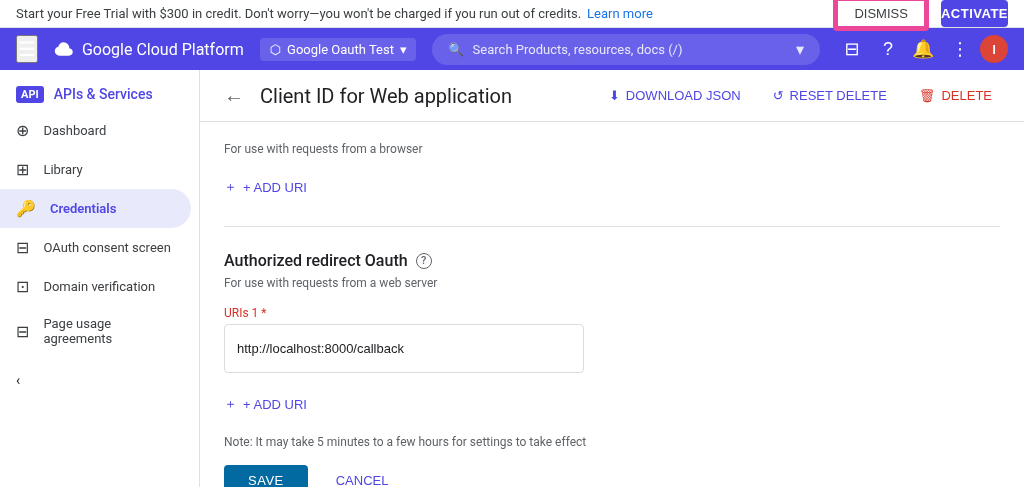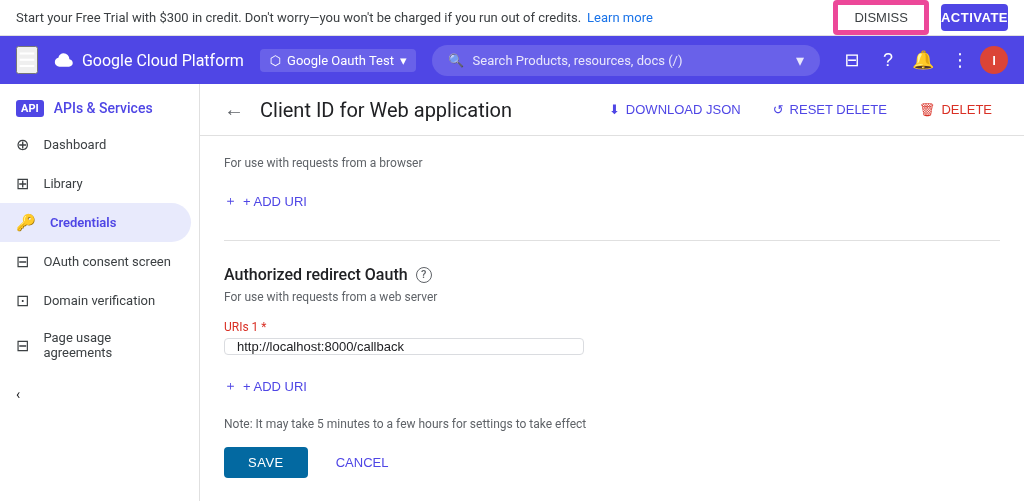--- a/index.html
+++ b/index.html
@@ -3,21 +3,21 @@
   <meta charset="utf-8">
   <style>
     * { box-sizing: border-box; margin: 0; padding: 0; }
     body { font-family: 'Google Sans', Roboto, Arial, sans-serif; font-size: 14px; color: #202124; background: #fff; overflow: hidden; }
 
     
     .banner {
       background: #fff;
       border-bottom: 1px solid #e0e0e0;
       padding: 0 16px;
-      height: 36px;
+      height: 28px;
       display: flex;
       align-items: center;
       justify-content: space-between;
       font-size: 13px;
       color: #3c4043;
     }
     .banner-left { display: flex; align-items: center; gap: 6px; }
     .banner-learn { color: #1a73e8; text-decoration: none; }
     .banner-right { display: flex; align-items: center; gap: 12px; }
     .dismiss-btn {
@@ -37,21 +37,21 @@
       border-radius: 4px;
       cursor: pointer;
       font-size: 13px;
       font-weight: 600;
       letter-spacing: 0.5px;
     }
 
     
     .header {
       background: #4f46e5;
-      height: 48px;
+      height: 42px;
       display: flex;
       align-items: center;
       padding: 0 16px;
       gap: 16px;
     }
     .header-menu-icon { color: #fff; font-size: 20px; cursor: pointer; }
     .header-logo { color: #fff; font-size: 16px; font-weight: 400; display: flex; align-items: center; gap: 8px; }
     .header-logo-icon { width: 20px; height: 20px; }
     .project-selector {
       display: flex; align-items: center; gap: 6px;
@@ -185,21 +185,21 @@
       padding: 6px 0;
     }
 
     .field-group { margin-bottom: 16px; }
     .field-label { font-size: 12px; color: #5f6368; margin-bottom: 4px; }
     .field-label span { color: #d93025; }
     .field-input {
       width: 360px;
       border: 1px solid #dadce0;
       border-radius: 4px;
-      padding: 0 12px;
+      padding: 16px 12px;
       font-size: 13px;
       color: #202124;
       outline: none;
     }
 
     .note-text { font-size: 12px; color: #5f6368; margin: 16px 0; }
 
     .form-actions { display: flex; gap: 12px; margin-top: 8px; }
     .save-btn {
       background: #0369a1;

